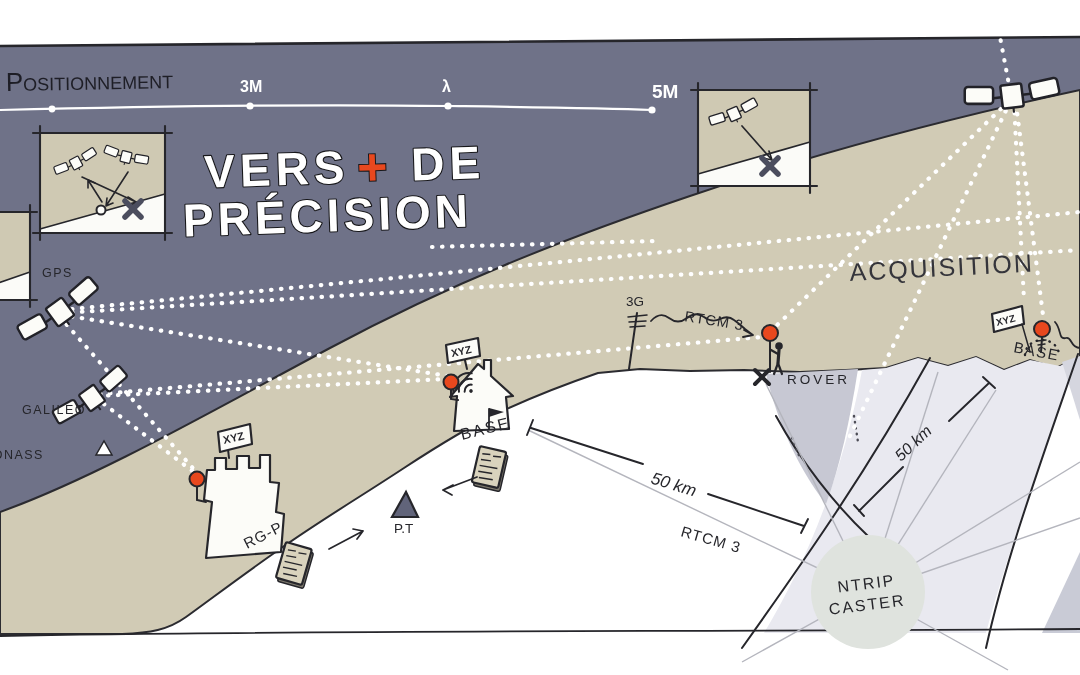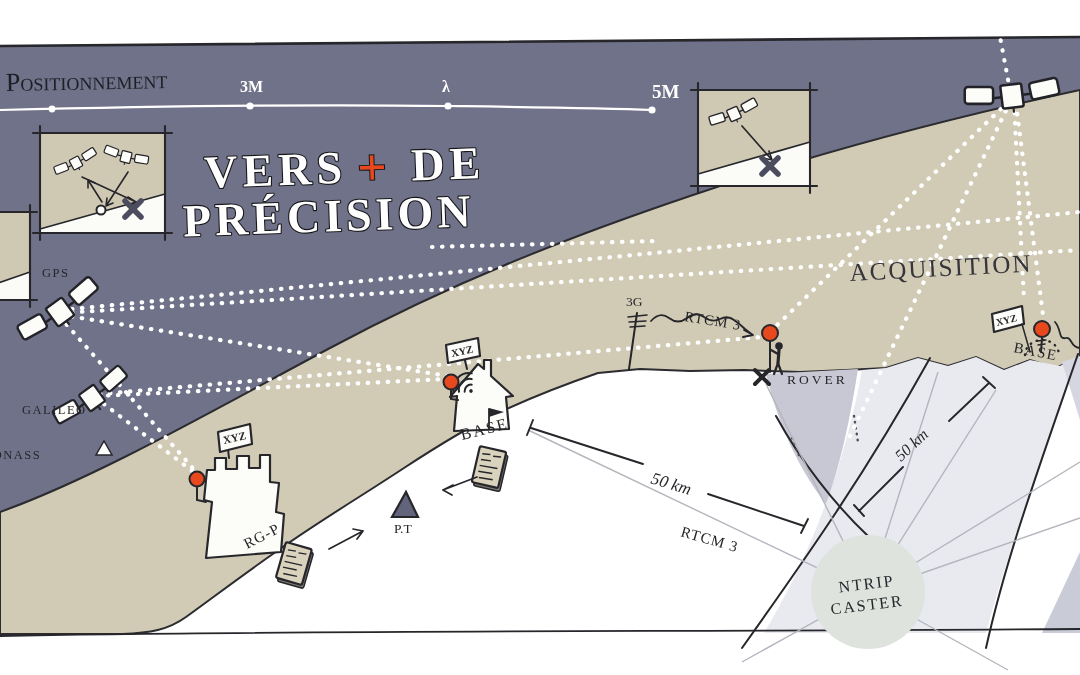--- a/index.html
+++ b/index.html
@@ -1,17 +1,17 @@
 <!DOCTYPE html>
 <html><head>
 <meta charset="utf-8">
 <style>
   html,body{margin:0;padding:0;background:#fff;}
   .stage{position:relative;width:1080px;height:675px;overflow:hidden;background:#a16207;
-         font-family:Liberation Serif, serif;}
+         font-family:Liberation Sans, sans-serif;}
   svg{position:absolute;left:0;top:0;}
   .wht{fill:#fcfcf8;stroke:#26262b;stroke-width:2.2;stroke-linejoin:round;}
   .ln{stroke:#26262b;fill:none;stroke-linecap:round;}
   .gln{stroke:#b4b5bd;fill:none;stroke-width:1.4;}
   .dotw{stroke:#ffffff;fill:none;stroke-width:4.2;stroke-linecap:round;stroke-dasharray:.5 9.5;}
   .dotd{stroke:#4c4c55;fill:none;stroke-width:2.4;stroke-linecap:round;stroke-dasharray:.5 5.5;}
   .lbl{fill:#26262b;}
   .wlbl{fill:#ffffff;}
   .smallcaps{font-variant:small-caps;}
   .title-t{font-weight:900;fill:#ffffff;stroke:#17171a;stroke-width:2.2;paint-order:stroke;stroke-linejoin:round;}

